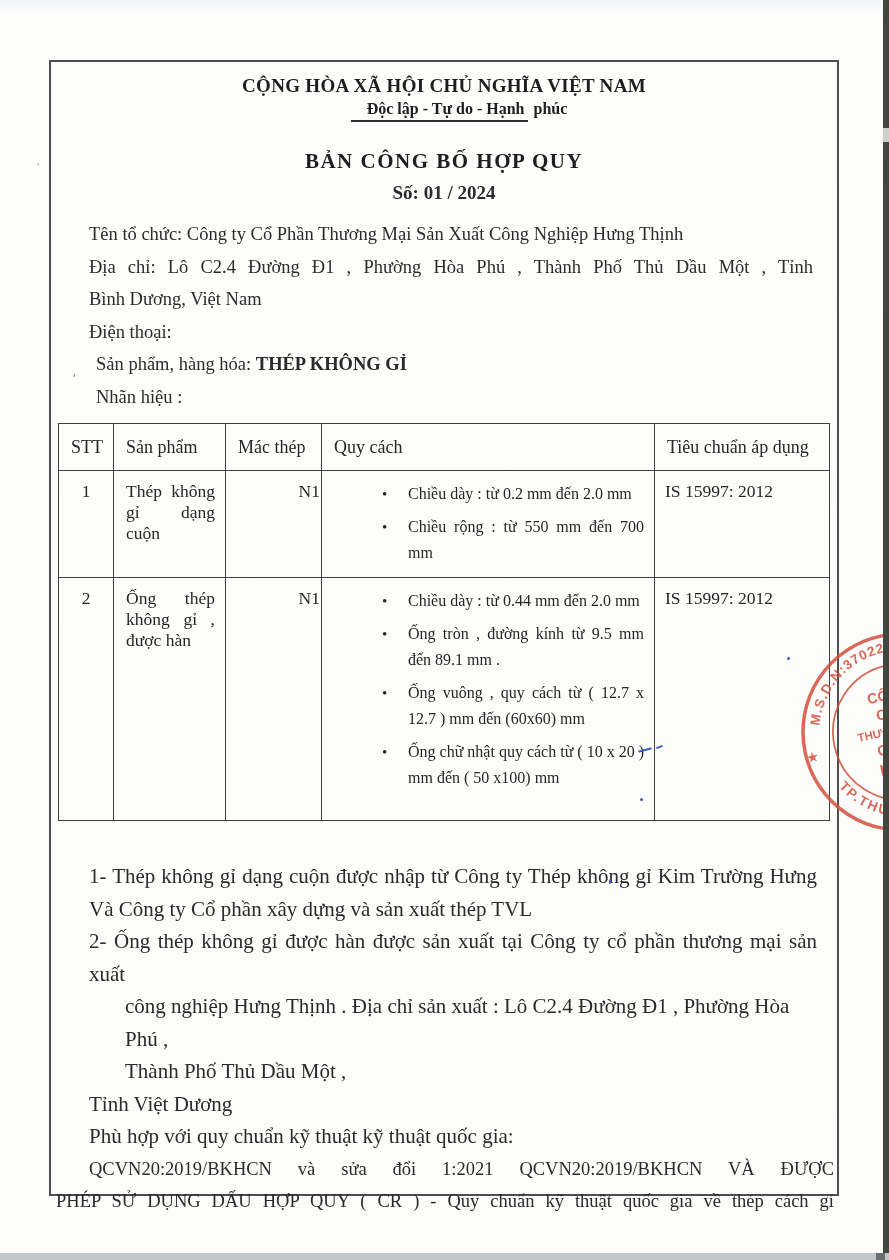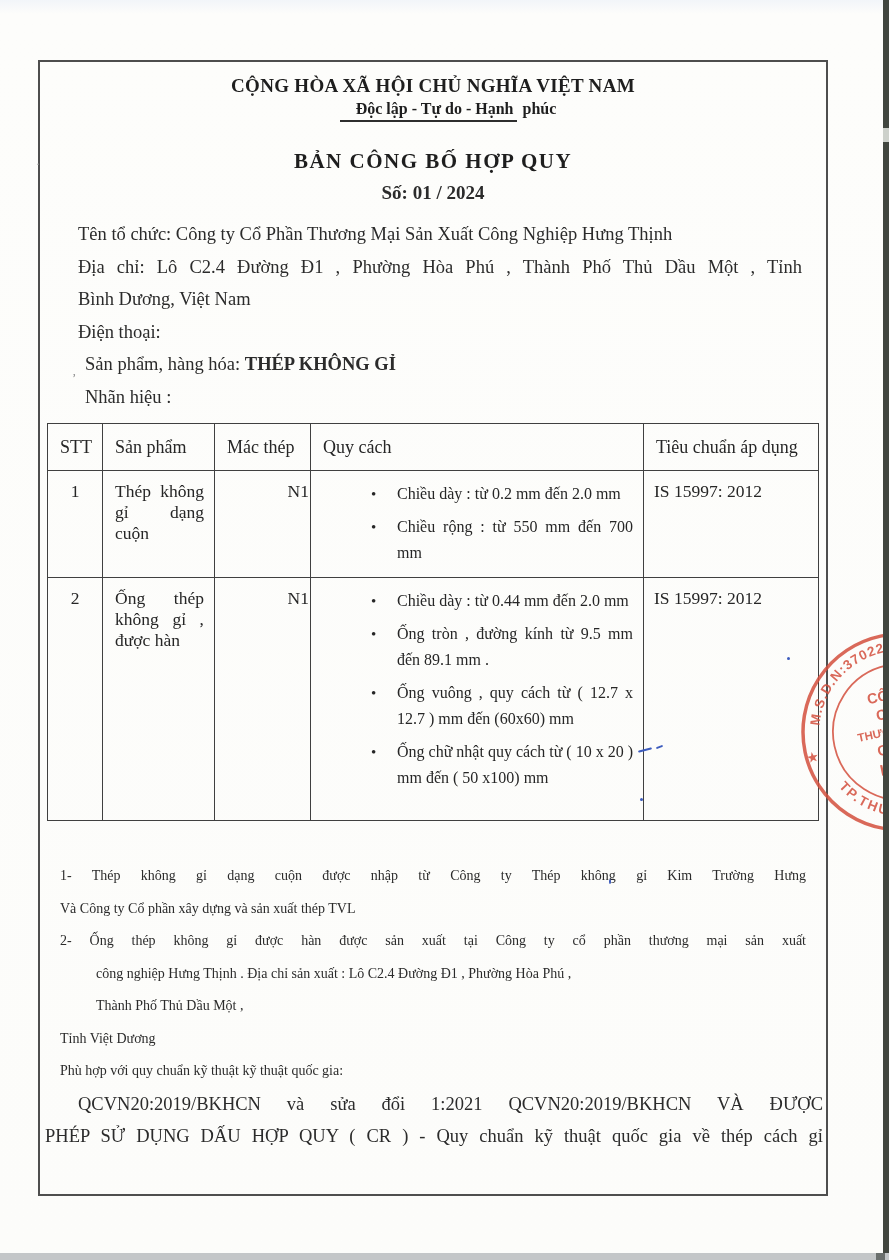--- a/index.html
+++ b/index.html
@@ -3,21 +3,21 @@
 <meta charset="utf-8">
 <style>
   html,body{margin:0;padding:0;}
   body{background:#ffffff;}
   .page{
     position:relative; width:889px; height:1260px; overflow:hidden;
     background:linear-gradient(#f2f5f9 0px,#fdfdfb 14px,#fcfcfa 100%);
     font-family:"Liberation Serif","DejaVu Serif",serif; color:#2b2b2b;
   }
   .frame{
-    position:absolute; left:38px; top:60px; width:786px; height:1132px;
+    position:absolute; left:49px; top:60px; width:786px; height:1132px;
     border:2px solid #4e4e4e; background:transparent;
   }
   .center{text-align:center;}
   .republic{margin-top:13px; font-size:19px; font-weight:bold; color:#1e1e1e; letter-spacing:.3px;}
   .motto{margin-top:3px; font-size:16px; font-weight:bold; color:#1e1e1e;padding-left:30px;}
   .motto .u{border-bottom:2.5px solid #2e2e2e; padding:0 4px 2px 16px; display:inline-block;}
   .motto .tail{padding-left:5px;}
   .doc-title{margin-top:27px; font-size:21px; font-weight:bold; letter-spacing:1.5px; color:#1e1e1e;}
   .doc-number{margin-top:8px; font-size:19px;font-weight:bold;}
   .intro{margin:14px 24px 0 38px; font-size:18.5px; line-height:32.5px;}
@@ -34,21 +34,21 @@
   th.c-stt{text-align:center; padding-left:4px;}
   td.stt{height:92px; text-align:center; padding-top:10px;}
   td.stt2{height:231px;}
   td.product{padding:10px 10px 0 12px; text-align:justify;}
   td.grade{text-align:right; padding-top:10px;}
   td.standard{padding:10px 6px 0 10px;}
   td.quycach{padding:10px 4px 4px 0;}
   ul.specs{margin:0; padding:0 6px 0 86px; list-style:none;}
   ul.specs li{position:relative; font-size:16px; line-height:26px; text-align:justify; margin-bottom:7px;}
   ul.specs li::before{content:"\2022"; position:absolute; left:-26px; top:0; font-size:15px;}
-  .notes{margin:39px 20px 0 20px; font-size:14px; line-height:32.5px;}
+  .notes{margin:39px 20px 0 38px; font-size:21px; line-height:32.5px;}
   .notes .hang{padding-left:36px;}
   .regblock{margin:0 3px 0 5px; font-size:18.5px; line-height:32.5px;}
   .regblock .l1{padding-left:33px;}
   
   .stamp{position:absolute; left:785px; top:616px; width:232px; height:232px; opacity:.85;}
   .stamp text{font-family:"Liberation Sans","DejaVu Sans",sans-serif; font-weight:bold;}
   
   .edge-right{position:absolute; right:0; top:0; width:6px; height:1260px; background:#41463f;}
   .edge-right .gap{position:absolute; top:128px; left:0; width:6px; height:14px; background:#cdd1cb;}
   .bar-bottom{position:absolute; left:0; bottom:0; width:889px; height:7px; background:#c3c6c8;}

